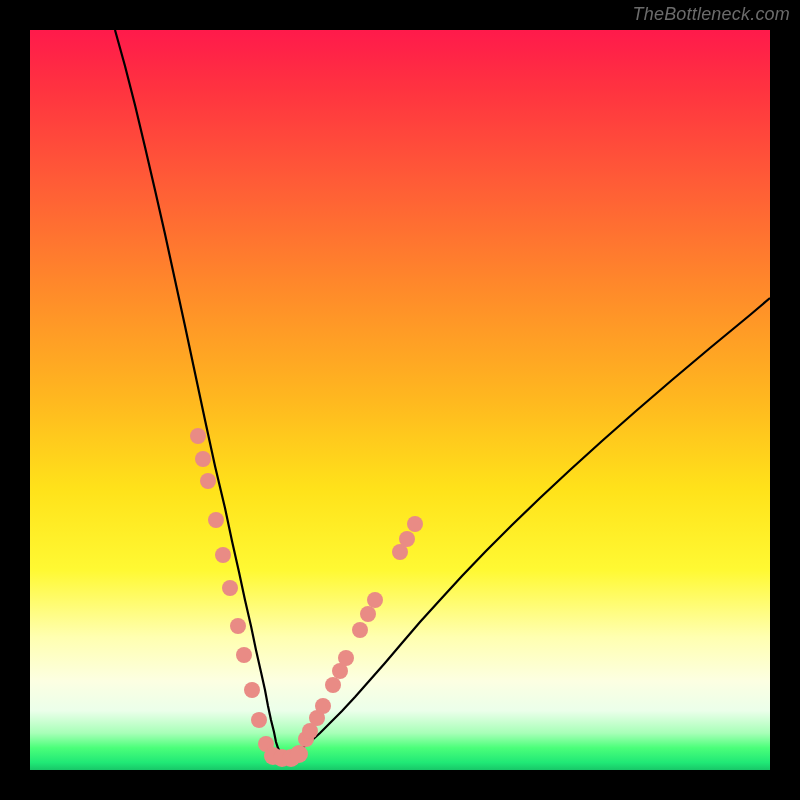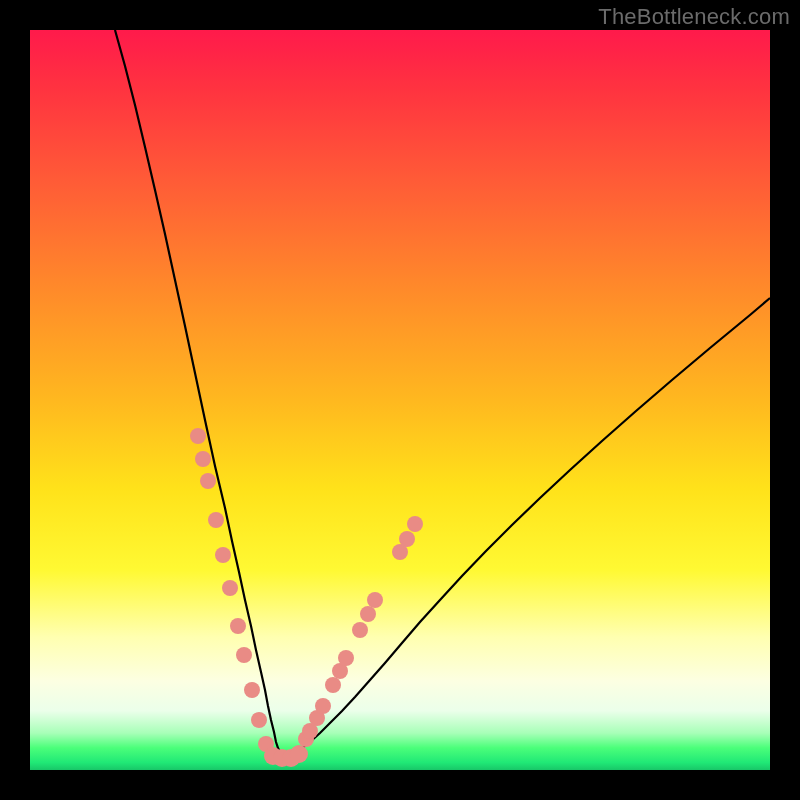--- a/index.html
+++ b/index.html
@@ -32,24 +32,25 @@
       #4bff7a 97%,
       #20e876 99%,
       #18c768 100%
     );
   }
   .watermark {
     position: absolute;
     top: 4px;
     right: 10px;
     color: #6b6b6b;
-    font-size: 22px;
+    font-size: 18px;
     letter-spacing: 0.2px;
     font-weight: 500;
     z-index: 10;
+    font-style: italic;
   }
   svg.plot {
     position: absolute;
     left: 0;
     top: 0;
     width: 740px;
     height: 740px;
     overflow: visible;
   }
   .curve {

